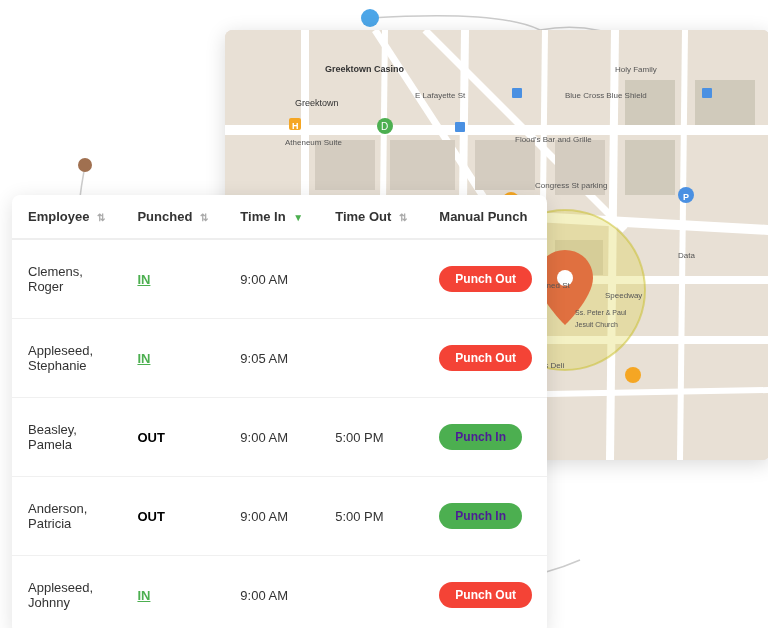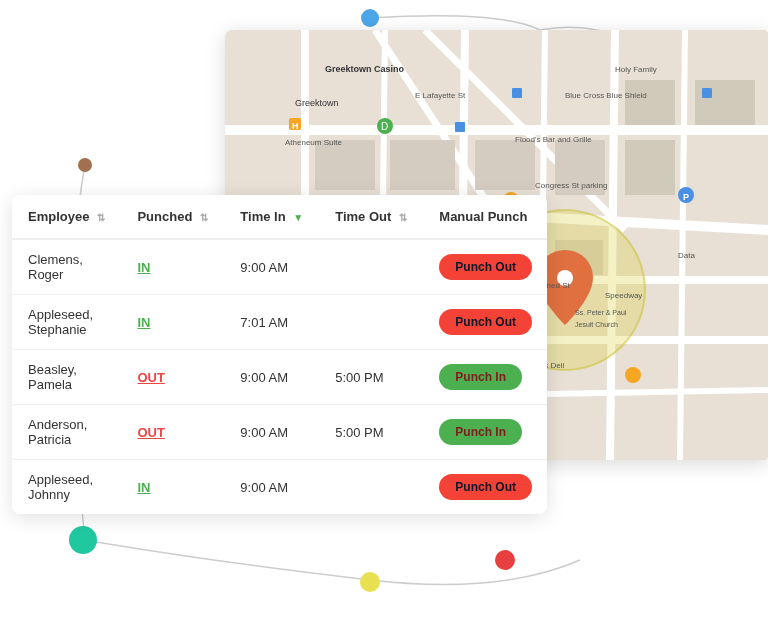--- a/index.html
+++ b/index.html
@@ -74,57 +74,56 @@
       margin-left: 4px;
       color: #aaa;
       font-size: 10px;
     }
 
     th.sorted .sort-icon {
       color: #4CAF50;
     }
 
     td {
-      padding: 12px 16px;
+      padding: 24px 16px;
       font-size: 13px;
       color: #333;
       border-bottom: 1px solid #f0f0f0;
     }
 
     tr:last-child td {
       border-bottom: none;
     }
 
     .status-in {
       color: #4CAF50;
       font-weight: 600;
       text-decoration: underline;
     }
 
     .status-out {
-      color: #ef4444;
-      font-weight: 600;
-      text-decoration: underline;
+      color: #000000;
+      font-weight: 600;
     }
 
     .btn-punch-out {
       background: #f44336;
-      color: #0f172a;
+      color: #ffffff;
       border: none;
       border-radius: 20px;
       padding: 6px 16px;
       font-size: 12px;
       font-weight: 600;
       cursor: pointer;
       white-space: nowrap;
     }
 
     .btn-punch-in {
       background: #4CAF50;
-      color: #7f1d1d;
+      color: #4c1d95;
       border: none;
       border-radius: 20px;
       padding: 6px 16px;
       font-size: 12px;
       font-weight: 600;
       cursor: pointer;
       white-space: nowrap;
       text-align: right;
     }
 
@@ -270,21 +269,21 @@
     <tr>
           <td>Clemens, Roger</td>
           <td class="status-in">IN</td>
           <td>9:00 AM</td>
           <td></td>
           <td><button class="btn-punch-out">Punch Out</button></td>
         </tr>
         <tr>
           <td>Appleseed, Stephanie</td>
           <td class="status-in">IN</td>
-          <td>7:01 AM</td>
+          <td>9:05 AM</td>
           <td></td>
           <td><button class="btn-punch-out">Punch Out</button></td>
         </tr>
         <tr>
           <td>Beasley, Pamela</td>
           <td class="status-out">OUT</td>
           <td>9:00 AM</td>
           <td>5:00 PM</td>
           <td><button class="btn-punch-in">Punch In</button></td>
         </tr>

